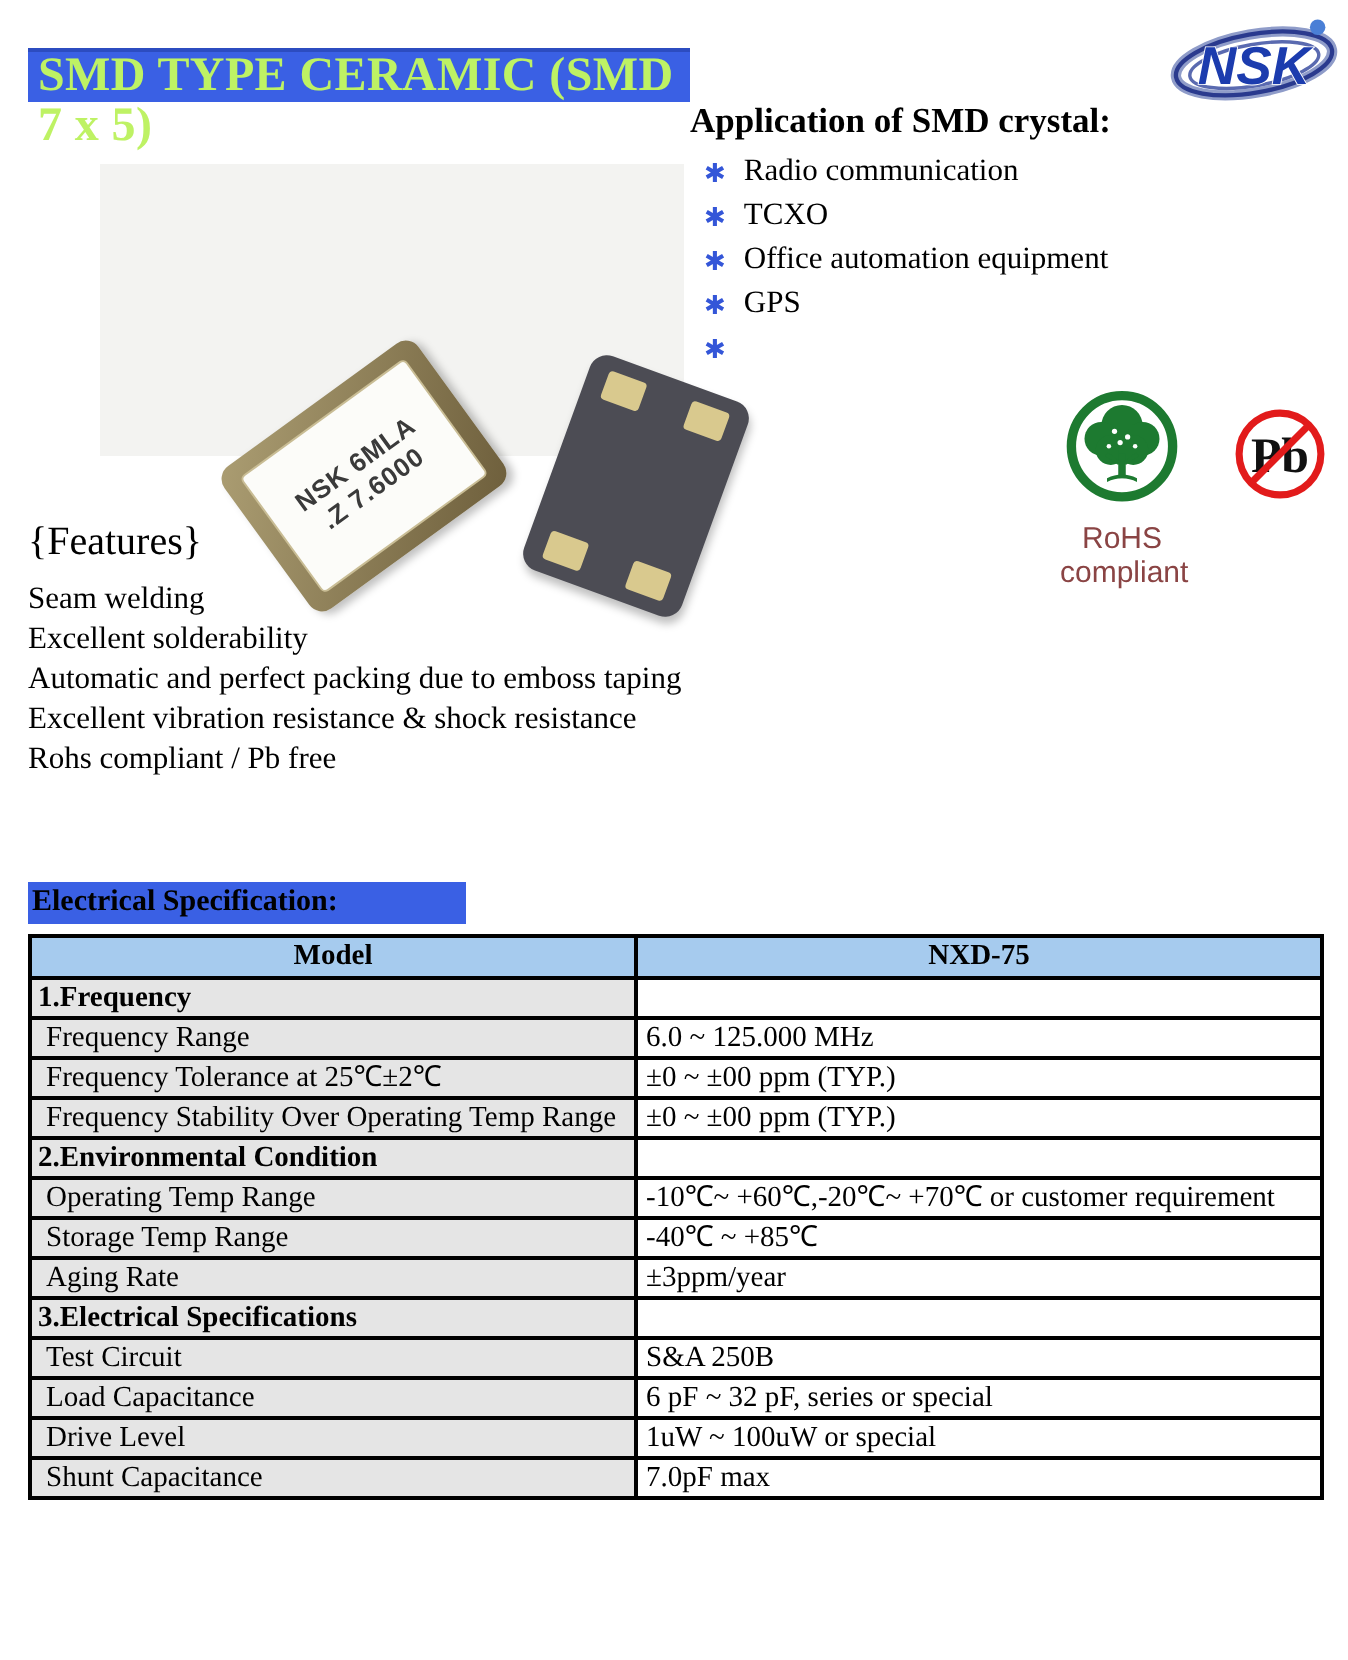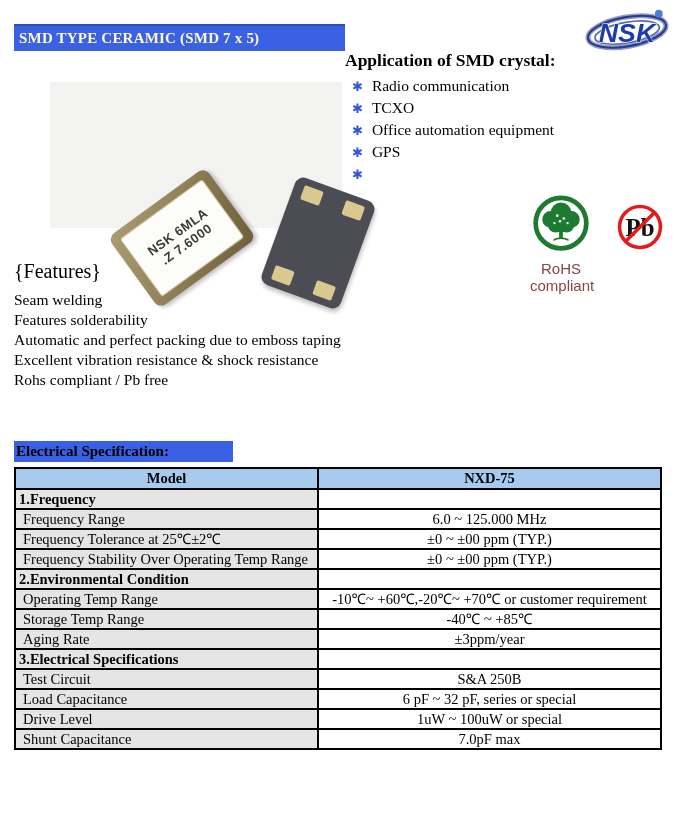--- a/index.html
+++ b/index.html
@@ -5,21 +5,21 @@
   * { margin:0; padding:0; box-sizing:border-box; }
   html,body { background:#fff; }
   .page {
     position:relative; width:674px; height:830px; background:#fff;
     font-family:"Liberation Serif", serif; color:#000; overflow:hidden;
   }
   
   .title-bar {
     position:absolute; left:14px; top:24px; width:331px; height:27px;
     background:#3a60e4; border-top:2px solid #2c4cc0;
-    color:#fef9c3; font-weight:bold; font-size:15px; line-height:25px;
+    color:#bef264; font-weight:bold; font-size:24px; line-height:25px;
     padding-left:5px; letter-spacing:0.2px;
   }
   
   .nsk-logo { position:absolute; left:584px; top:4px; width:86px; height:52px; }
   
   .photo-area { position:absolute; left:50px; top:82px; width:292px; height:146px; background:#f3f3f1; }
   .chip-left {
     position:absolute; left:72px; top:112px; width:120px; height:88px;
     transform:rotate(-36deg);
     background:linear-gradient(135deg,#ab9d72,#6e5f3c);
@@ -65,21 +65,21 @@
   }
   .spec-table td {
     border:2px solid #000; font-size:14.5px; vertical-align:middle;
     padding:0 4px; height:20px; overflow:hidden;
   }
   .spec-table col.c1 { width:303px; }
   .spec-table col.c2 { width:343px; }
   td.head { background:#a6cbee; font-weight:bold; text-align:center; height:21px; }
   td.label { background:#e5e5e5; padding-left:7px; line-height:18px; }
   td.label.section { font-weight:bold; padding-left:3px; }
-  td.value { text-align:center; background:#fff; line-height:17px; }
+  td.value { background:#fff; line-height:17px; }
 </style>
 </head>
 <body>
 
 <div class="page">
 
   <div class="title-bar">SMD TYPE CERAMIC (SMD 7 x 5)</div>
 
   <div class="nsk-logo">
     <svg width="86" height="52" viewBox="0 0 100 60">
@@ -160,21 +160,21 @@
     <svg width="48" height="48" viewBox="0 0 54 54">
       <circle cx="27" cy="27" r="23" fill="none" stroke="#e21b1b" stroke-width="4"></circle>
       <text x="27" y="37" text-anchor="middle" font-family="Liberation Serif, serif" font-size="28" font-weight="bold" fill="#111">Pb</text>
       <line x1="11" y1="43" x2="43" y2="11" stroke="#e21b1b" stroke-width="4"></line>
     </svg>
   </div>
 
   <div class="features-title">{Features}</div>
   <ul class="features-list">
       <li><span>Seam welding</span></li>
-      <li><span>Features solderability</span></li>
+      <li><span>Excellent solderability</span></li>
       <li><span>Automatic and perfect packing due to emboss taping</span></li>
       <li><span>Excellent vibration resistance &amp; shock resistance</span></li>
       <li><span>Rohs compliant / Pb free</span></li>
     </ul>
 
   <div class="elec-bar">Electrical Specification:</div>
 
   <table class="spec-table">
     <colgroup>
         <col class="c1">

